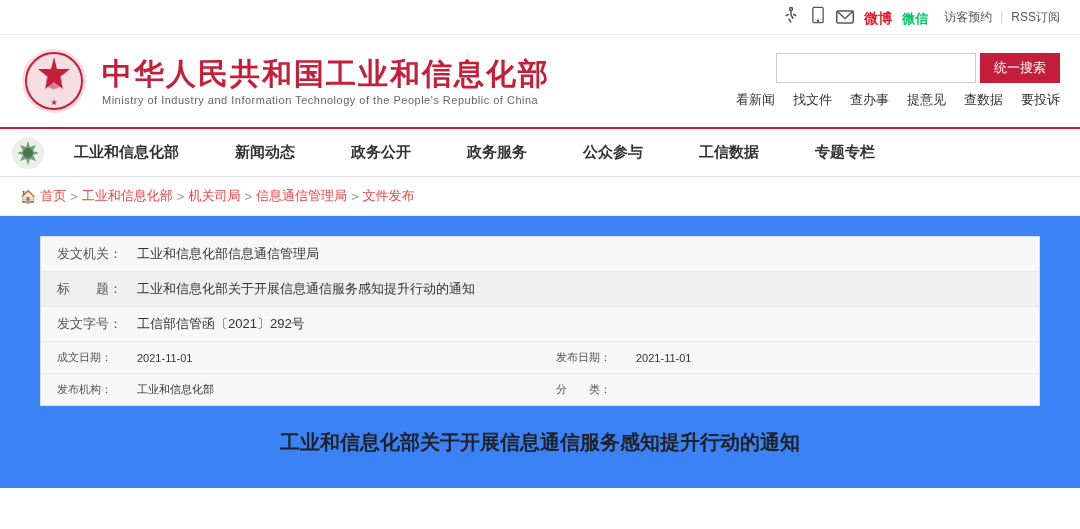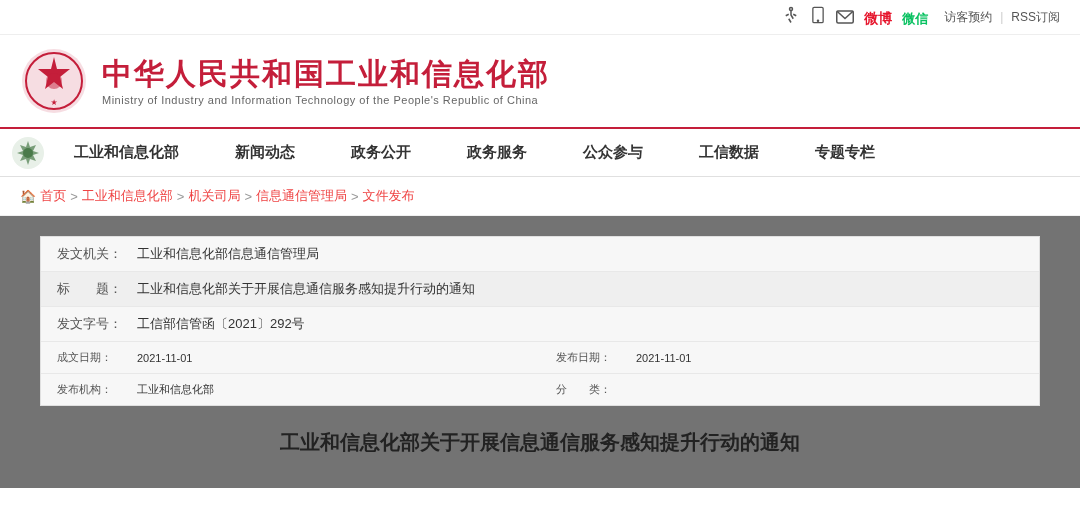--- a/index.html
+++ b/index.html
@@ -130,21 +130,21 @@
       gap: 4px;
       background: #fff;
       border-bottom: 1px solid #f0f0f0;
     }
     .breadcrumb a { color: #ef4444; text-decoration: none; }
     .breadcrumb .sep { color: #999; }
 
     
     .main-content {
       padding: 20px 40px;
-      background: #737373;
+      background: #3b82f6;
     }
 
     
     .info-table {
       width: 100%;
       border: 1px solid #e0e0e0;
       margin-bottom: 20px;
       background: #f7f7f7;
     }
     .info-row {
@@ -230,20 +230,34 @@
       <polygon points="34,10 37,22 50,22 40,30 43,42 34,35 25,42 28,30 18,22 31,22" fill="#c41e3a"></polygon>
 
       <circle cx="34" cy="34" r="8" fill="#c41e3a" opacity="0.5"></circle>
       <text x="34" y="58" text-anchor="middle" font-size="8" fill="#c41e3a">★</text>
     </svg>
     <div class="logo-text">
       <div class="cn-title">中华人民共和国工业和信息化部</div>
       <div class="en-title">Ministry of Industry and Information Technology of the People's Republic of China</div>
     </div>
   </div>
+  <div class="header-right">
+    <div class="search-bar">
+      <input class="search-input" type="text" style="">
+      <button class="search-btn">统一搜索</button>
+    </div>
+    <div class="quick-links">
+      <a>看新闻</a>
+      <a>找文件</a>
+      <a>查办事</a>
+      <a>提意见</a>
+      <a>查数据</a>
+      <a>要投诉</a>
+    </div>
+  </div>
 </div>
 
 <div class="nav-bar">
 
   <svg width="36" height="36" viewBox="0 0 36 36">
     <circle cx="18" cy="18" r="16" fill="#e8f0e8"></circle>
     <path d="M18 6 L20 12 L26 10 L23 16 L29 18 L23 20 L26 26 L20 24 L18 30 L16 24 L10 26 L13 20 L7 18 L13 16 L10 10 L16 12 Z" fill="#4a7a4a" opacity="0.7"></path>
     <circle cx="18" cy="18" r="5" fill="#4a7a4a"></circle>
   </svg>
   <div class="nav-items">

